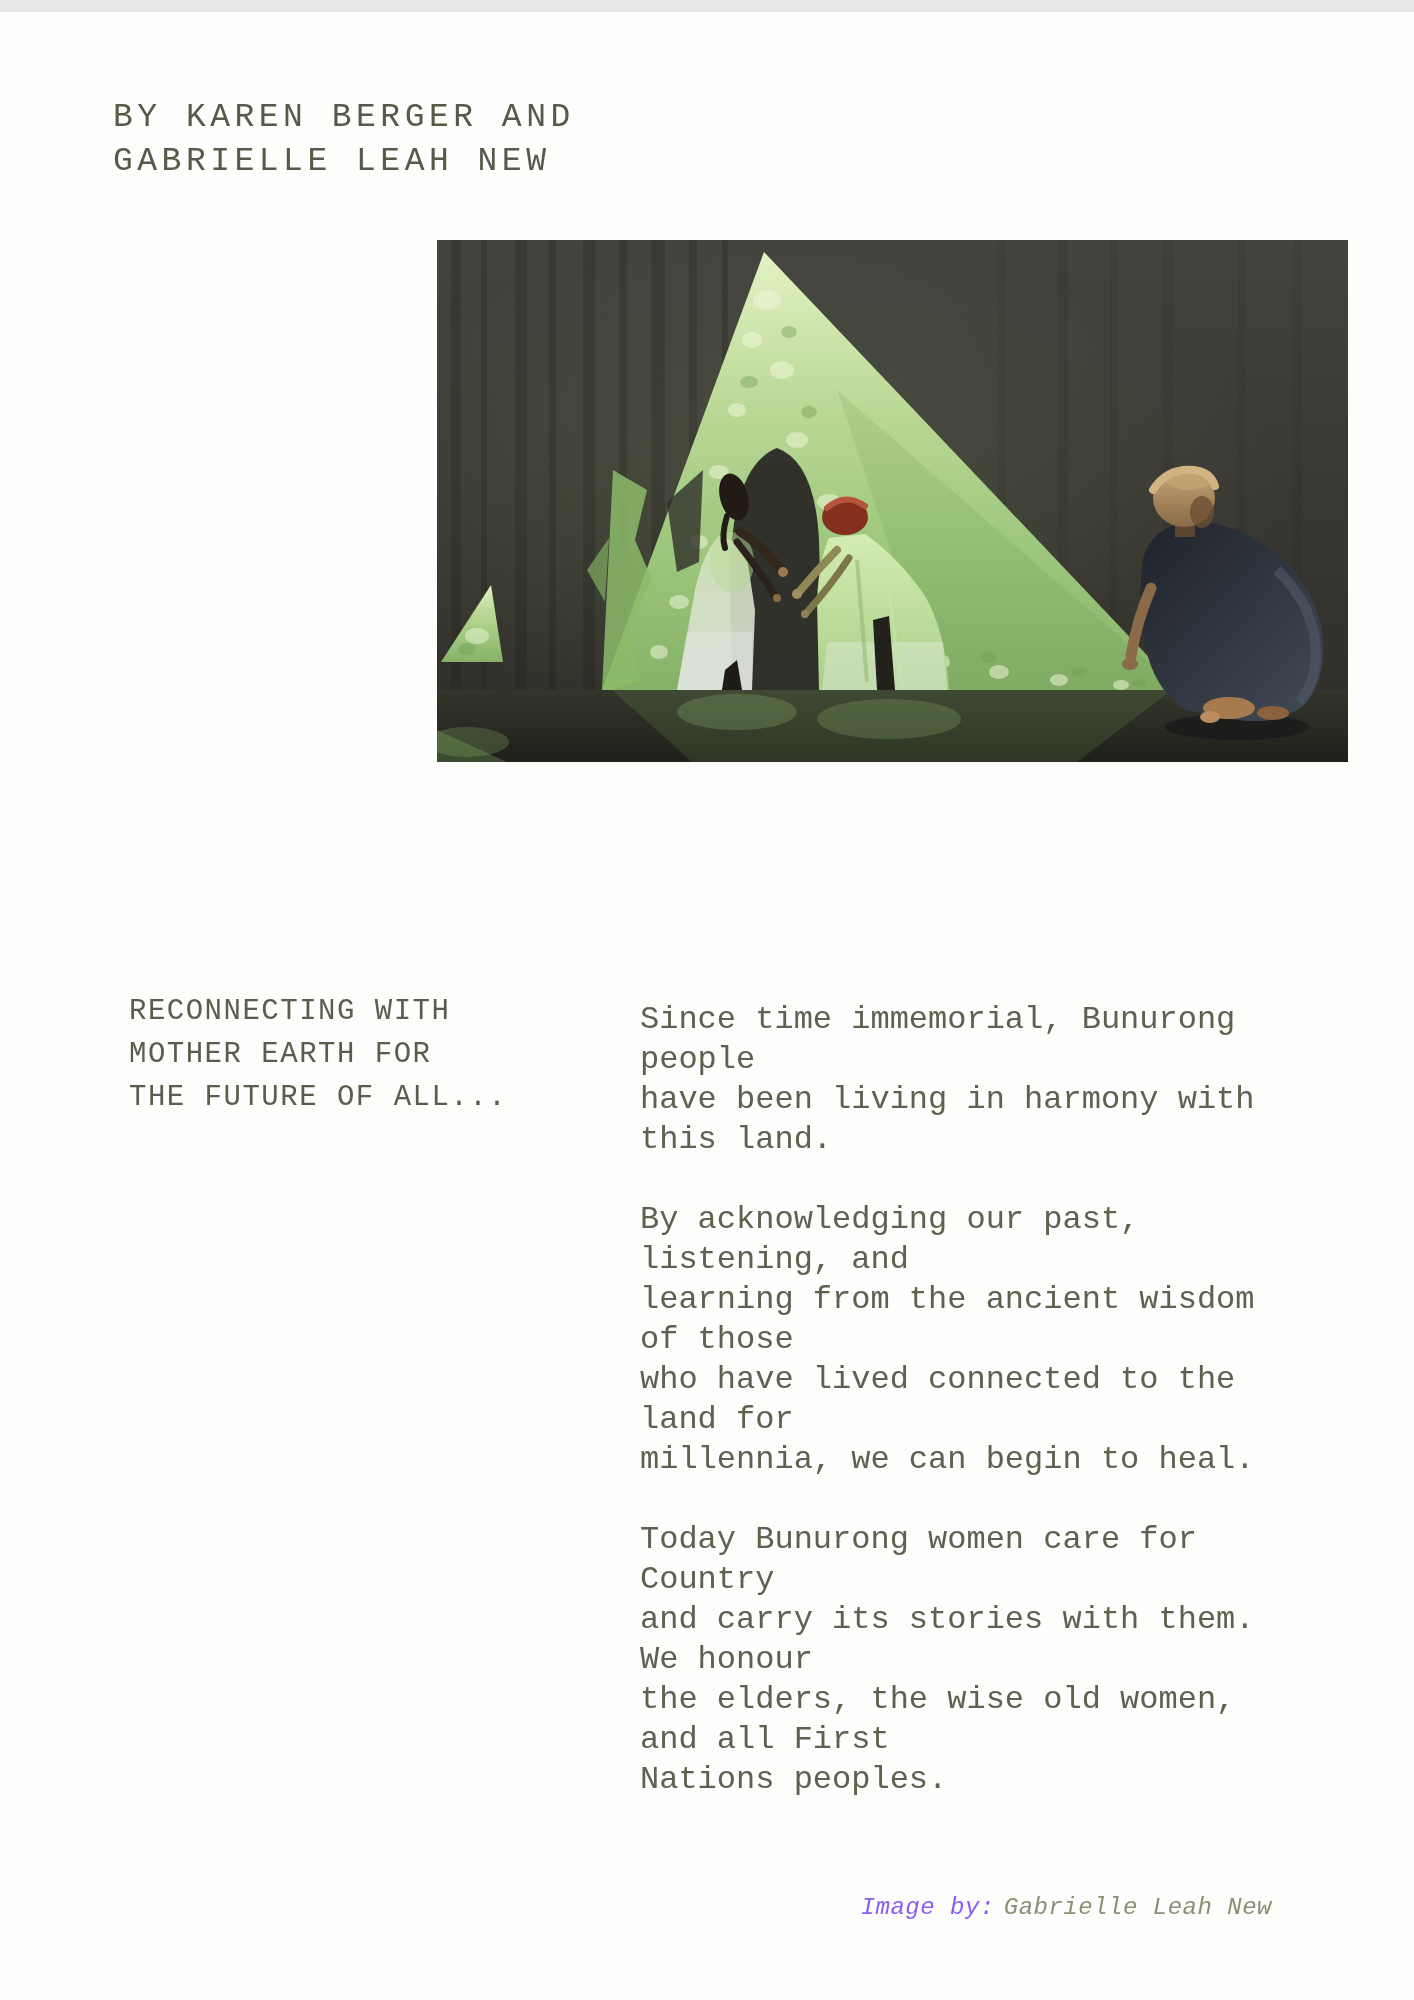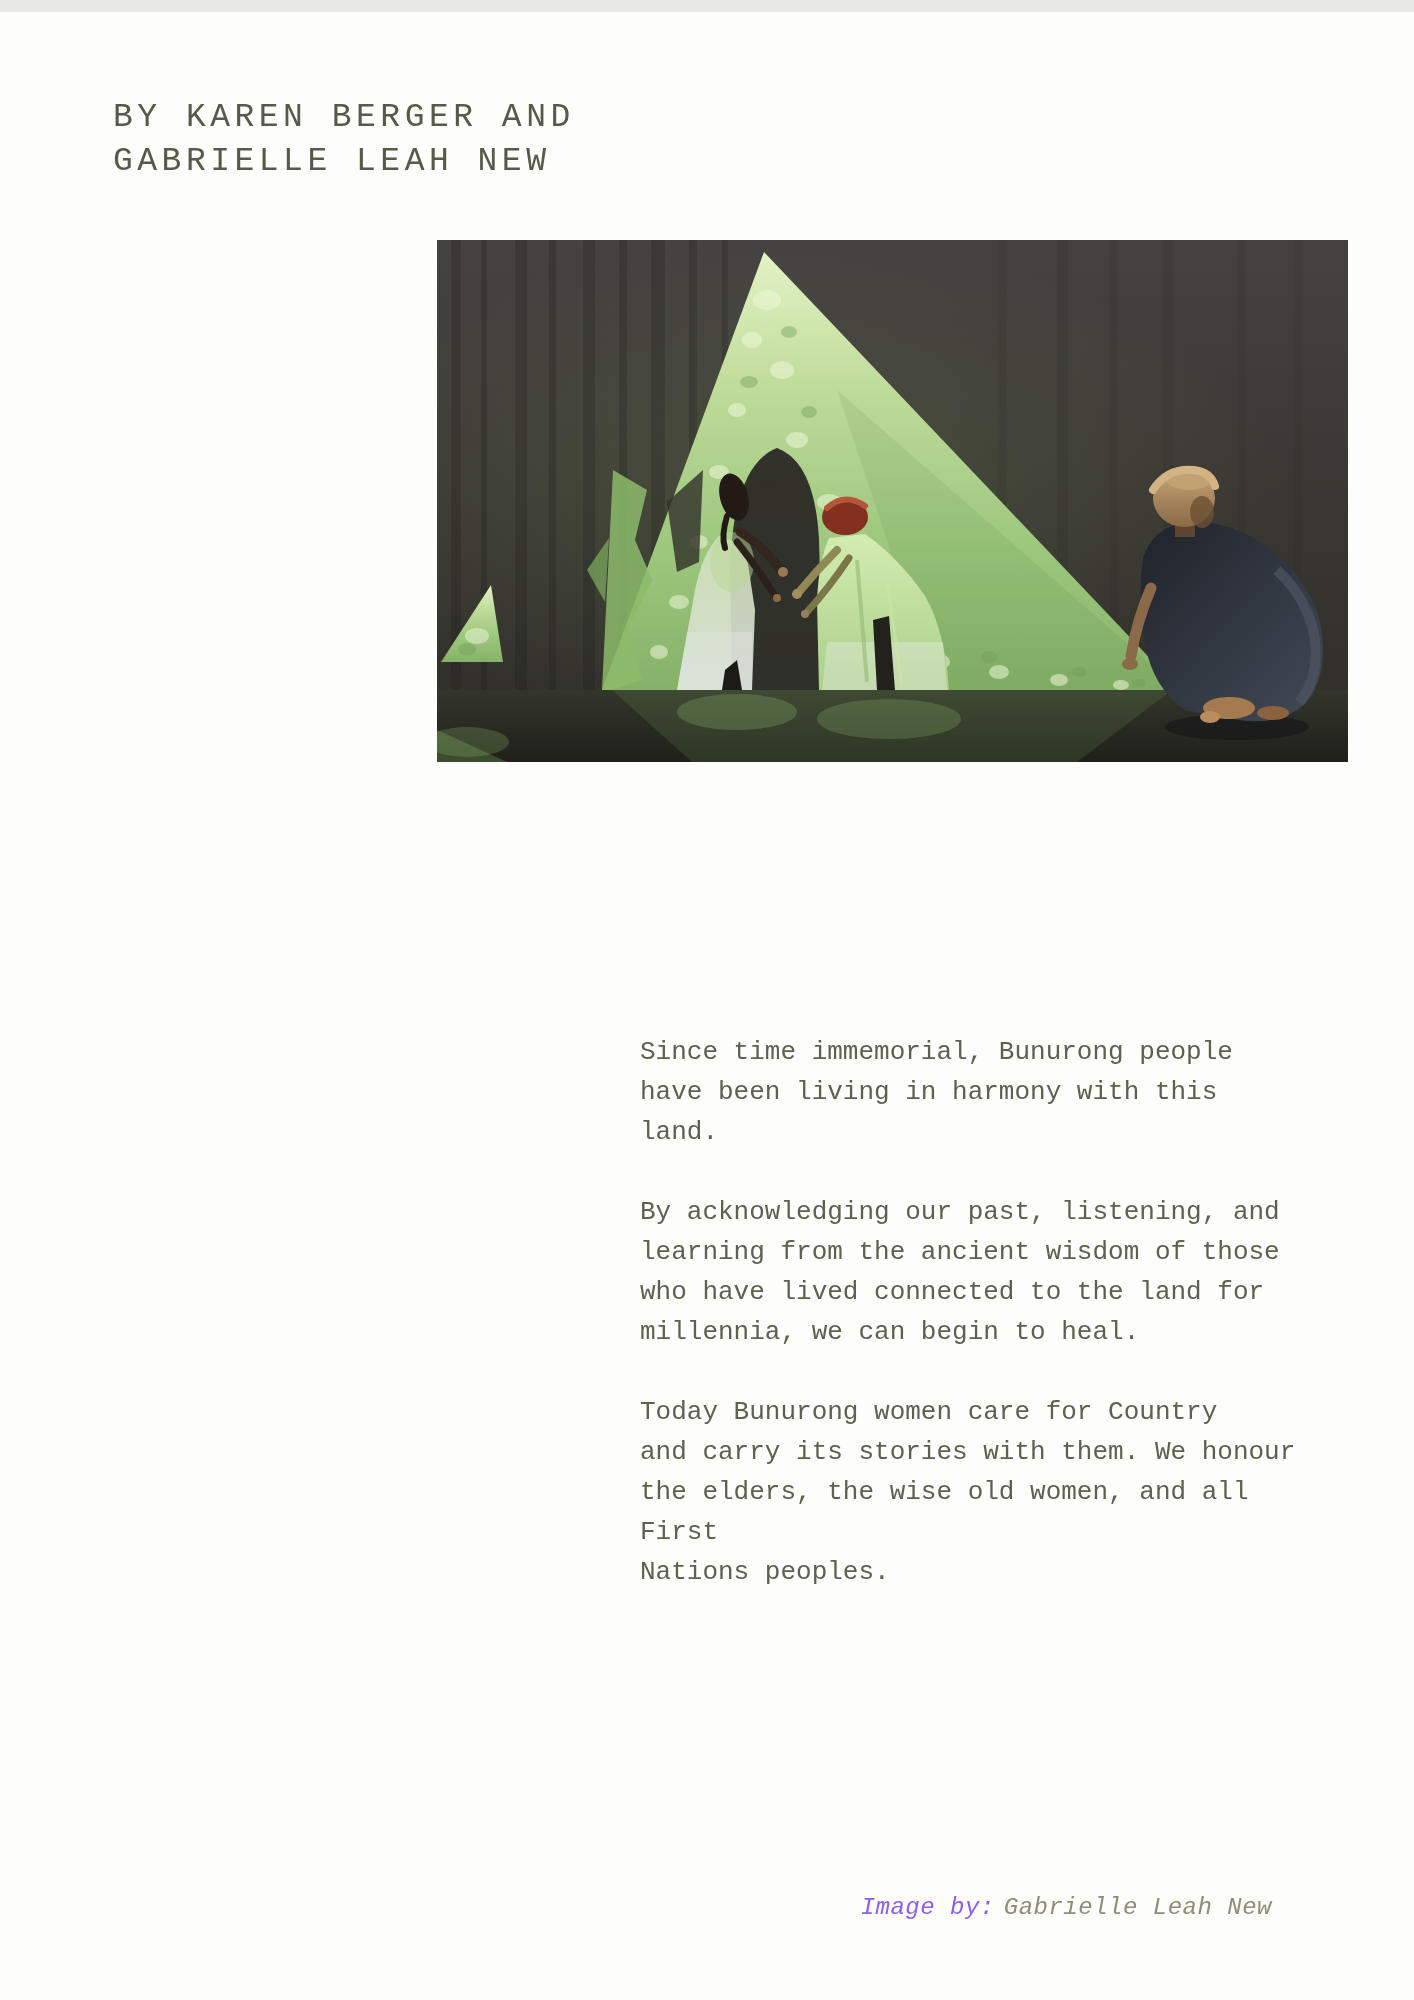--- a/index.html
+++ b/index.html
@@ -21,22 +21,22 @@
     position:absolute;left:110px;top:800px;margin:0;
     font-size:96px;line-height:1;font-weight:400;letter-spacing:12px;
     color:#a7a78c;white-space:nowrap;
   }
   .left-heading{
     position:absolute;left:129px;top:978px;width:400px;
     font-size:29px;line-height:43px;letter-spacing:1.5px;
     color:#5a5d4c;white-space:pre-line;
   }
   .body-col{
-    position:absolute;left:640px;top:1020px;width:660px;
-    font-size:26px;line-height:40px;color:#5e614f;
+    position:absolute;left:640px;top:988px;width:660px;
+    font-size:32px;line-height:40px;color:#5e614f;
   }
   .body-col p{margin:0 0 40px 0;white-space:pre-line;}
   .credit{
     position:absolute;right:142px;top:1882px;
     font-size:24px;font-style:italic;letter-spacing:0.5px;white-space:nowrap;
   }
   .credit .credit-label{color:#8b5cf6;}
   .credit .credit-name{color:#8e8e75;margin-left:9px;}
 </style>
 </head>
@@ -207,20 +207,23 @@
         <path d="M 714 348 Q 700 380 694 416" stroke="#8a6a48" stroke-width="11" fill="none" stroke-linecap="round"></path>
         <ellipse cx="693" cy="424" rx="8" ry="6" fill="#8a6a48"></ellipse>
         <ellipse cx="792" cy="468" rx="26" ry="11" fill="#a57a4f"></ellipse>
         <ellipse cx="773" cy="477" rx="10" ry="6" fill="#bb8d5e"></ellipse>
         <ellipse cx="836" cy="473" rx="16" ry="7" fill="#8a6240"></ellipse>
       </g>
     </svg>
   </figure>
 
 
+  <div class="left-heading">RECONNECTING WITH
+MOTHER EARTH FOR
+THE FUTURE OF ALL...</div>
 
   <div class="body-col">
     <p>Since time immemorial, Bunurong people
 have been living in harmony with this land.</p>
     <p>By acknowledging our past, listening, and
 learning from the ancient wisdom of those
 who have lived connected to the land for
 millennia, we can begin to heal.</p>
     <p>Today Bunurong women care for Country
 and carry its stories with them. We honour

